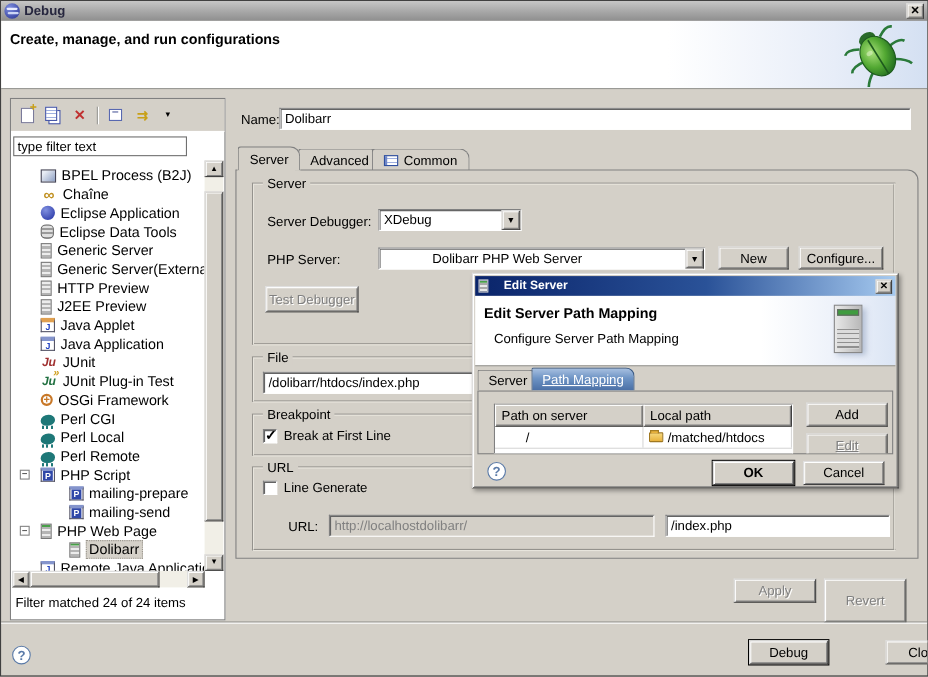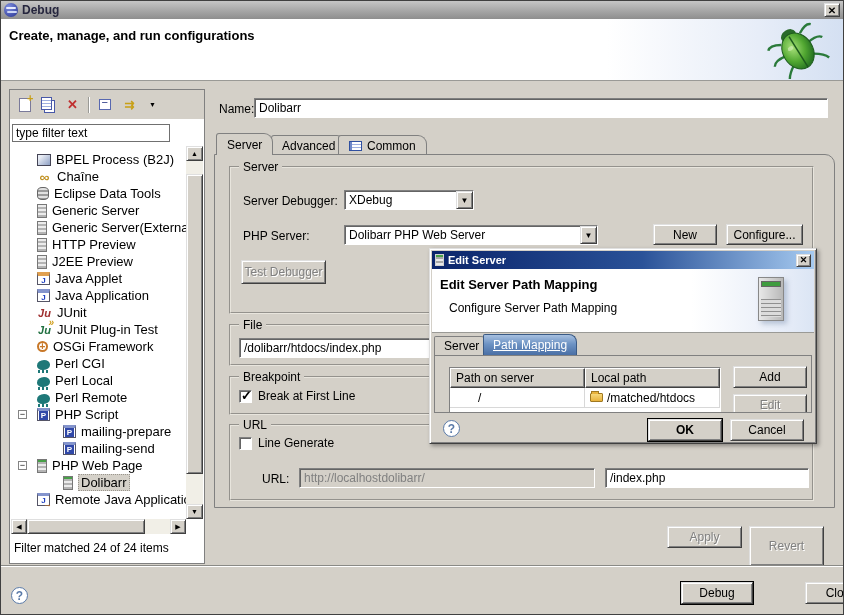--- a/index.html
+++ b/index.html
@@ -101,42 +101,42 @@
   .apply-btn{position:absolute;left:666px;top:525px;width:75px;height:22px;}
   .revert-btn{position:absolute;left:748px;top:525px;width:75px;height:40px;}
   .bottom-sep{position:absolute;left:0;top:564px;width:100%;height:2px;border-top:1px solid #8a8a86;border-bottom:1px solid #fff;}
   .help-circle{width:17px;height:17px;border:1px solid #5a7aa8;border-radius:50%;color:#5a7aa8;font-size:12px;font-weight:bold;display:flex;align-items:center;justify-content:center;background:#fff;}
   .wm-help{position:absolute;left:10px;top:586px;}
   .debug-btn{position:absolute;left:680px;top:581px;width:72px;height:22px;}
   .close-btn{position:absolute;left:760px;top:581px;width:72px;height:22px;margin-left:44px;}
   
   .dialog{position:absolute;left:428px;top:247px;width:388px;height:196px;background:#d4d0c8;border:1px solid;border-color:#dfdfdf #404040 #404040 #dfdfdf;box-shadow:inset 1px 1px 0 #fff, inset -1px -1px 0 #808080,2px 2px 4px rgba(0,0,0,.35);z-index:20;}
   .dlg-titlebar{position:absolute;left:2px;top:2px;right:2px;height:18px;background:linear-gradient(90deg,#0a246a 0%,#2a5298 55%,#a6caf0 100%);display:flex;align-items:center;padding:0 3px;gap:4px;}
-  .dlg-title{color:#fff;font-weight:bold;font-size:11px;flex:1;}
+  .dlg-title{color:#fff;font-weight:bold;font-size:11px;flex:1;margin-left:10px;}
   .dlg-close{width:15px;height:13px;font-size:9px;font-weight:bold;}
   .dlg-srv-icon{width:9px;height:12px;border:1px solid #d0d0d0;background:repeating-linear-gradient(180deg,#e8e8e8 0 2px,#a8a8a8 2px 4px);box-shadow:inset 0 2px 0 #48a048;flex:none;}
   .dlg-header{position:absolute;left:2px;top:20px;right:2px;height:64px;background:linear-gradient(90deg,#fff 68%,#e7edf8 92%,#dbe5f4 100%);border-bottom:1px solid #9a9a96;}
   .dlg-heading{position:absolute;left:8px;top:8px;font-size:13px;font-weight:bold;}
   .dlg-sub{position:absolute;left:17px;top:32px;font-size:12px;}
   .tower{position:absolute;right:30px;top:8px;width:26px;height:44px;background:linear-gradient(90deg,#e8e8e8,#b8b8b8);border:1px solid #888;box-shadow:3px 3px 5px rgba(120,140,170,.45);}
   .tower::before{content:"";position:absolute;left:2px;top:3px;right:2px;height:4px;background:#3f9c3f;border:1px solid #666;}
   .tower::after{content:"";position:absolute;left:2px;right:2px;bottom:3px;height:18px;background:repeating-linear-gradient(180deg,#909090 0 1px,#dcdcdc 1px 4px);}
   .dtab{position:absolute;height:19px;top:87px;background:#d4d0c8;border:1px solid #808080;border-bottom:none;border-radius:2px 8px 0 0;display:flex;align-items:center;padding:0 9px;font-size:12px;}
   .dtab.active{top:85px;height:21px;z-index:3;background:linear-gradient(180deg,#a7c0e0 0%,#6d93c4 45%,#4a6fa5 100%);color:#fff;text-decoration:underline;border-color:#3a5a85;}
   .dlg-content{position:absolute;left:4px;top:106px;right:4px;height:58px;border:1px solid #808080;background:#d4d0c8;overflow:hidden;}
   .ptable{position:absolute;left:14px;top:11px;width:272px;height:46px;background:#fff;border:1px solid;border-color:#808080 #fff #fff #808080;}
   .pt-head{display:flex;height:20px;}
   .pt-hcell{background:#d4d0c8;border:1px solid;border-color:#fff #404040 #404040 #fff;box-shadow:inset -1px -1px 0 #808080;padding:2px 5px;font-size:12px;width:135px;}
   .pt-row{display:flex;height:20px;border-bottom:1px solid #d8d8d8;}
   .pt-cell{width:135px;padding:2px 5px;display:flex;align-items:center;gap:4px;border-right:1px solid #d8d8d8;font-size:12px;}
   .pt-cell.c1{padding-left:28px;}
   .folder{width:13px;height:9px;background:linear-gradient(#f6d77a,#e8b23c);border:1px solid #a07820;border-radius:1px;position:relative;flex:none;}
   .folder::before{content:"";position:absolute;left:0;top:-3px;width:6px;height:2px;background:#e8b23c;border:1px solid #a07820;border-bottom:none;}
   .add-btn{position:absolute;left:298px;top:10px;width:74px;height:22px;}
-  .edit-btn{position:absolute;left:298px;top:38px;width:74px;height:22px;}
+  .edit-btn{position:absolute;left:298px;top:38px;width:74px;height:22px;text-decoration:underline;}
   .dlg-ok{position:absolute;left:218px;top:170px;width:74px;height:22px;font-weight:bold;}
   .dlg-cancel{position:absolute;left:300px;top:170px;width:74px;height:22px;}
   .dlg-help{position:absolute;left:13px;top:171px;}
 </style>
 </head>
 <body>
 
 <div id="window">
 
   <div class="titlebar">
@@ -192,20 +192,24 @@
     <div class="tree">
         <div class="trow lvl0">
           <span class="ic ic-bpel"></span>
           <span class="lbl">BPEL Process (B2J)</span>
         </div>
         <div class="trow lvl0">
           <span class="ic ic-chain"></span>
           <span class="lbl">Chaîne</span>
         </div>
         <div class="trow lvl0">
+          <span class="ic ic-eclipse"></span>
+          <span class="lbl">Eclipse Application</span>
+        </div>
+        <div class="trow lvl0">
           <span class="ic ic-db"></span>
           <span class="lbl">Eclipse Data Tools</span>
         </div>
         <div class="trow lvl0">
           <span class="ic ic-server"></span>
           <span class="lbl">Generic Server</span>
         </div>
         <div class="trow lvl0">
           <span class="ic ic-server"></span>
           <span class="lbl">Generic Server(External La</span>
@@ -307,21 +311,21 @@
   <div class="content-box">
 
     <div class="fieldset" style="left:14px;top:11px;width:585px;height:148px;">
       <span class="legend">Server</span>
       <span style="position:absolute;left:12px;top:26px;">Server Debugger:</span>
       <div class="combo" style="left:113px;top:22px;width:130px;height:20px;">
         <span class="cval">XDebug</span>
         <span class="cbtn">▼</span>
       </div>
       <span style="position:absolute;left:12px;top:61px;">PHP Server:</span>
-      <div class="combo" style="left:113px;top:57px;width:254px;height:20px;">
+      <div class="combo" style="left:113px;top:57px;width:297px;height:20px;padding-left:44px;">
         <span class="cval">Dolibarr PHP Web Server</span>
         <span class="cbtn">▼</span>
       </div>
       <div class="btn" style="position:absolute;left:422px;top:56px;width:64px;height:21px;">New</div>
       <div class="btn" style="position:absolute;left:495px;top:56px;width:77px;height:21px;">Configure...</div>
       <div class="btn disabled" style="position:absolute;left:10px;top:92px;width:85px;height:24px;">Test Debugger</div>
     </div>
 
     <div class="fieldset" style="left:14px;top:169px;width:585px;height:42px;">
       <span class="legend">File</span>

